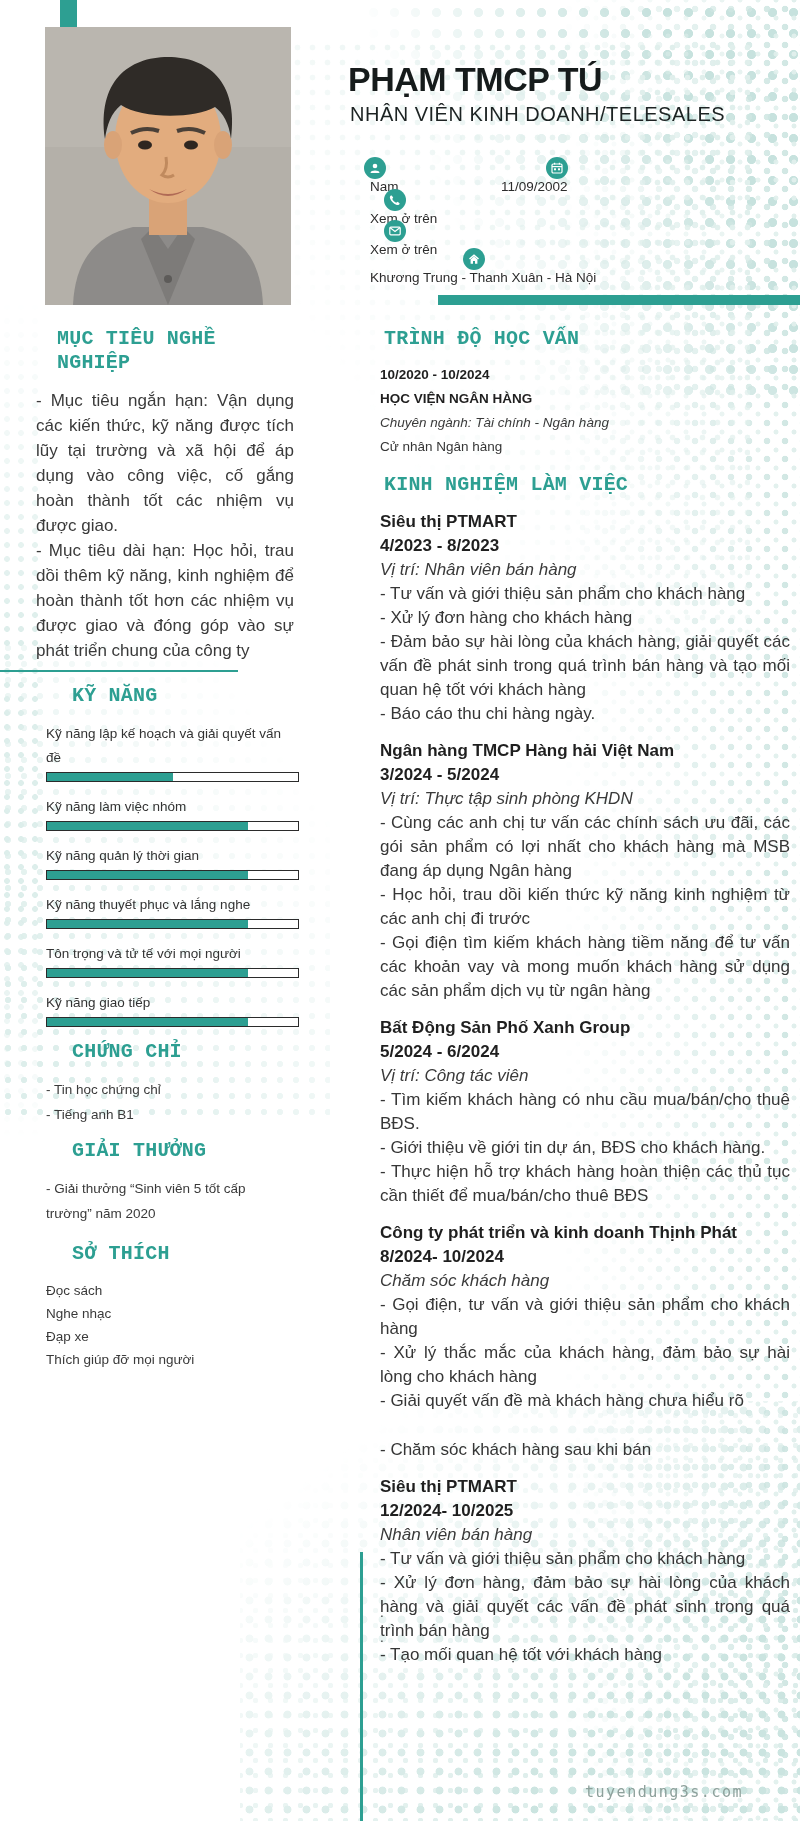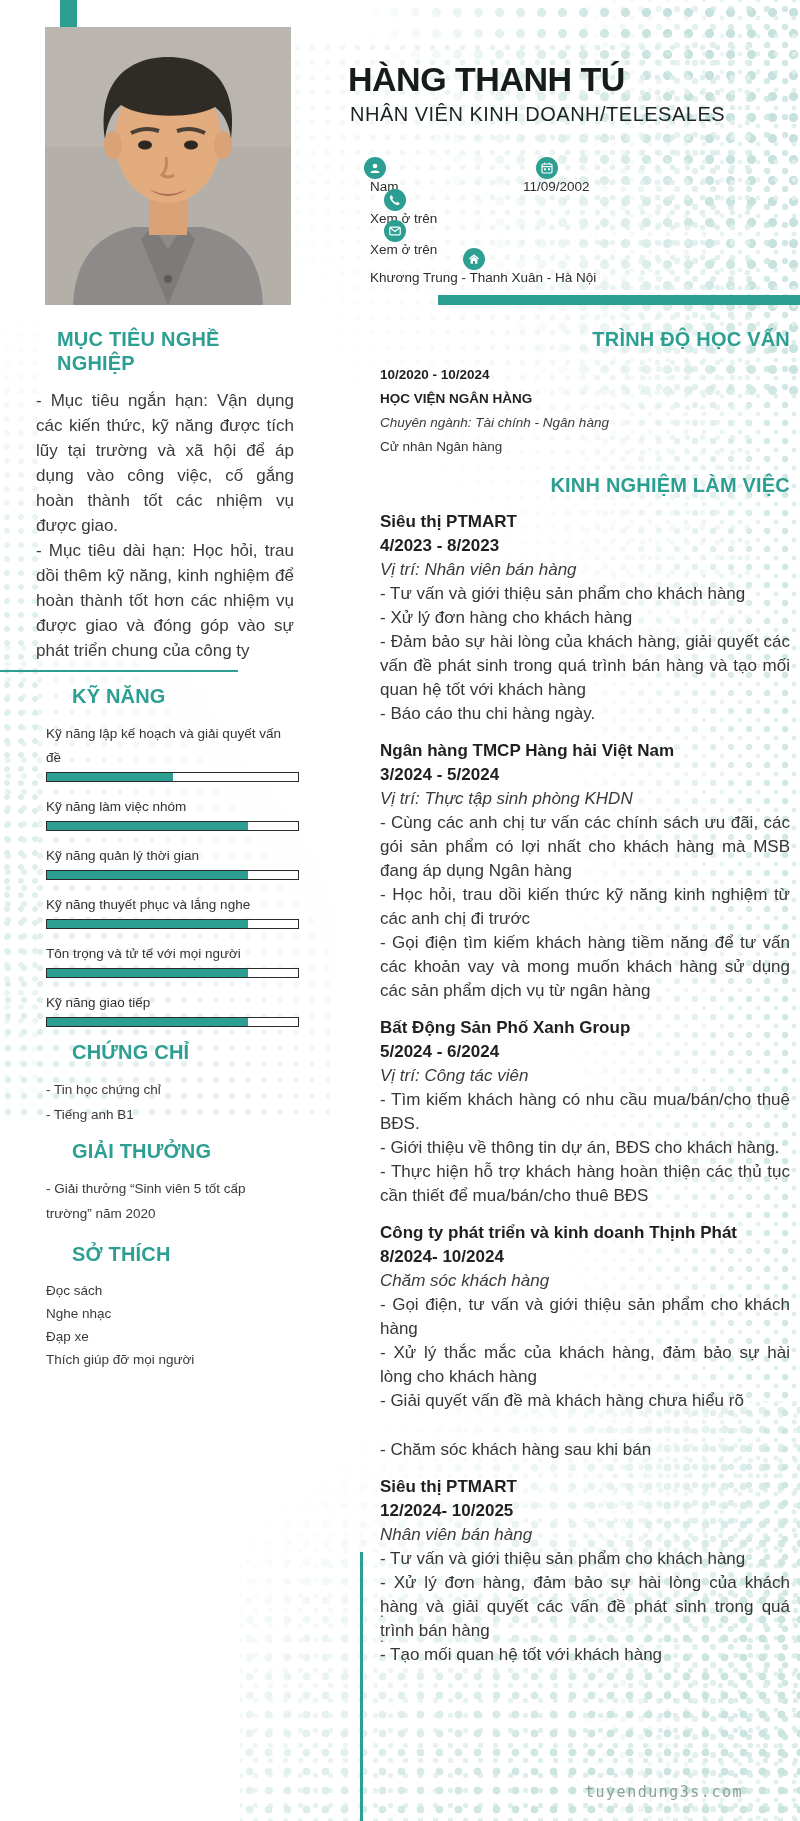--- a/index.html
+++ b/index.html
@@ -42,37 +42,37 @@
   
   .accent-top{position:absolute;left:60px;top:0;width:17px;height:80px;background:var(--accent,#2d9f92);}
   .photo{position:absolute;left:45px;top:27px;width:246px;height:278px;overflow:hidden;}
   .name{position:absolute;left:348px;top:60px;font-size:34px;font-weight:700;letter-spacing:-.5px;color:#161b1b;}
   .jobtitle{position:absolute;left:350px;top:103px;font-size:20px;font-weight:400;letter-spacing:.5px;color:#1d2323;}
   .contact-row{position:absolute;display:flex;align-items:center;flex-direction:column;}
   .cicon{width:22px;height:22px;border-radius:50%;background:var(--accent,#2d9f92);display:flex;align-items:center;justify-content:center;flex:0 0 22px;}
   .cicon svg{display:block;}
   .ctext{margin-left:18px;font-size:13.5px;color:#2c2c2c;}
   
-  .heading{color:var(--accent,#2d9f92);font-size:20px;font-weight:700;letter-spacing:.2px;line-height:24px;}
+  .heading{color:var(--accent,#2d9f92);font-size:20px;font-weight:700;letter-spacing:.2px;line-height:24px;font-family:Liberation Mono, monospace;}
   .left-col{position:absolute;left:0;top:327px;width:298px;}
   .left-col .heading{padding-left:72px;}
   .left-col .heading.obj{padding-left:57px;}
   .objective-body{margin:13px 4px 0 36px;font-size:17px;line-height:25px;text-align:justify;white-space:pre-line;color:#3a3a3a;}
   .l-divider{margin-top:7px;width:238px;border-top:2px solid var(--accent,#2d9f92);}
   .sec{margin-top:12px;}
   .skills{margin:14px 0 0 46px;width:253px;}
   .skill{margin-bottom:13px;}
   .skill-label{font-size:13.5px;line-height:24px;color:#333;}
   .skill-bar{margin-top:2px;height:8px;border:1px solid #2b2b2b;background:#fff;}
   .skill-fill{height:100%;background:var(--accent,#2d9f92);}
   .plain-list{margin:13px 10px 0 46px;font-size:13.5px;line-height:25px;color:#3a3a3a;}
   .plain-list div{min-height:23px;}
   .hobby-list div{line-height:23px;}
   .right-col{position:absolute;left:380px;top:327px;width:410px;}
-  .right-col .heading{padding-left:4px;text-align:right;}
+  .right-col .heading{padding-left:4px;}
   .top-bar{position:absolute;left:438px;top:295px;width:362px;height:10px;background:var(--accent,#2d9f92);}
   .edu{margin-top:12px;font-size:13.5px;line-height:24px;}
   .b{font-weight:700;color:#1f1f1f;}
   .i{font-style:italic;color:#3a3a3a;}
   .exp-head{margin-top:14px;}
   .job{margin-top:13px;font-size:17px;line-height:24px;}
   .job .bullet{text-align:justify;}
   .gap-top{margin-top:25px;}
   .trailing-dots{position:absolute;left:380px;top:1600px;font-size:13.5px;line-height:25px;color:#444;}
   .v-line{position:absolute;left:360px;top:1552px;width:3px;height:269px;background:var(--accent,#2d9f92);}
@@ -114,33 +114,33 @@
       <path d="M86 106 q14 -7 28 -2" stroke="#4a4038" stroke-width="4" fill="none"></path>
       <path d="M132 104 q14 -5 28 2" stroke="#4a4038" stroke-width="4" fill="none"></path>
       <ellipse cx="100" cy="118" rx="7" ry="4.5" fill="#2e2620"></ellipse>
       <ellipse cx="146" cy="118" rx="7" ry="4.5" fill="#2e2620"></ellipse>
 
       <path d="M121 130 q2 12 -4 18 q6 4 12 0" stroke="#c08a5e" stroke-width="3" fill="none"></path>
       <path d="M104 162 q19 10 38 0 q-19 14 -38 0" fill="#b06a55"></path>
     </svg>
   </div>
 
-  <div class="name">HÀNG THANH TÚ</div>
+  <div class="name">PHẠM TMCP TÚ</div>
   <div class="jobtitle">NHÂN VIÊN KINH DOANH/TELESALES</div>
 
   <div class="contact-row" style="left:352px;top:157px;">
     <span class="cicon">
       <svg width="12" height="12" viewBox="0 0 12 12">
           <circle cx="6" cy="4" r="2.3" fill="#fff"></circle>
           <path d="M1.5 11 C1.5 7.8 10.5 7.8 10.5 11 Z" fill="#fff"></path>
         </svg>
     </span>
     <span class="ctext">Nam</span>
   </div>
-  <div class="contact-row" style="left:505px;top:157px;">
+  <div class="contact-row" style="left:483px;top:157px;align-items:flex-end;">
     <span class="cicon">
       <svg width="12" height="12" viewBox="0 0 12 12">
           <rect x="1" y="2" width="10" height="9" rx="1.2" fill="none" stroke="#fff" stroke-width="1.2"></rect>
           <line x1="1" y1="4.6" x2="11" y2="4.6" stroke="#fff" stroke-width="1.2"></line>
           <line x1="3.6" y1="0.8" x2="3.6" y2="2.6" stroke="#fff" stroke-width="1.2"></line>
           <line x1="8.4" y1="0.8" x2="8.4" y2="2.6" stroke="#fff" stroke-width="1.2"></line>
           <rect x="3" y="6.3" width="2" height="2" fill="#fff"></rect>
           <rect x="7" y="6.3" width="2" height="2" fill="#fff"></rect>
         </svg>
     </span>
@@ -279,21 +279,21 @@
       <div class="bullet">- Cùng các anh chị tư vấn các chính sách ưu đãi, các gói sản phẩm có lợi nhất cho khách hàng mà MSB đang áp dụng Ngân hàng</div>
       <div class="bullet">- Học hỏi, trau dồi kiến thức kỹ năng kinh nghiệm từ các anh chị đi trước</div>
       <div class="bullet">- Gọi điện tìm kiếm khách hàng tiềm năng để tư vấn các khoản vay và mong muốn khách hàng sử dụng các sản phẩm dịch vụ từ ngân hàng</div>
     </div>
 
     <div class="job">
       <div class="b">Bất Động Sản Phố Xanh Group</div>
       <div class="b">5/2024 - 6/2024</div>
       <div class="i">Vị trí: Công tác viên</div>
       <div class="bullet">- Tìm kiếm khách hàng có nhu cầu mua/bán/cho thuê BĐS.</div>
-      <div class="bullet">- Giới thiệu về thông tin dự án, BĐS cho khách hàng.</div>
+      <div class="bullet">- Giới thiệu về giới tin dự án, BĐS cho khách hàng.</div>
       <div class="bullet">- Thực hiện hỗ trợ khách hàng hoàn thiện các thủ tục cần thiết để mua/bán/cho thuê BĐS</div>
     </div>
 
     <div class="job">
       <div class="b">Công ty phát triển và kinh doanh Thịnh Phát</div>
       <div class="b">8/2024- 10/2024</div>
       <div class="i">Chăm sóc khách hàng</div>
       <div class="bullet">- Gọi điện, tư vấn và giới thiệu sản phẩm cho khách hàng</div>
       <div class="bullet">- Xử lý thắc mắc của khách hàng, đảm bảo sự hài lòng cho khách hàng</div>
       <div class="bullet">- Giải quyết vấn đề mà khách hàng chưa hiểu rõ</div>

